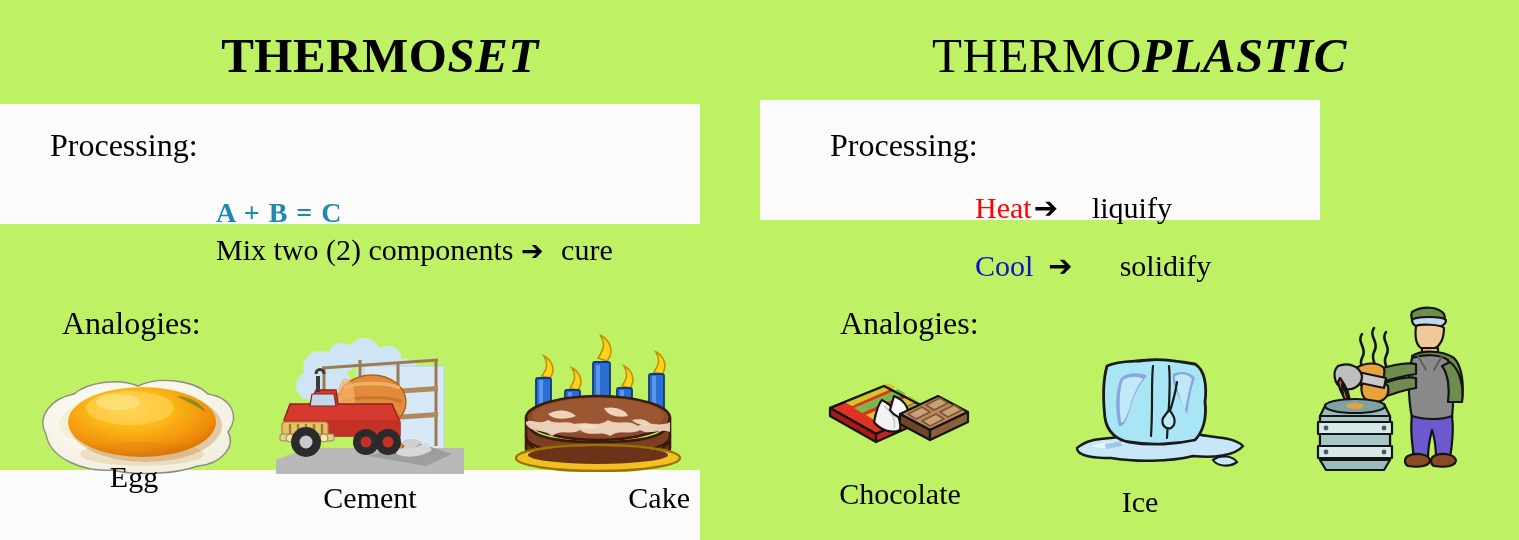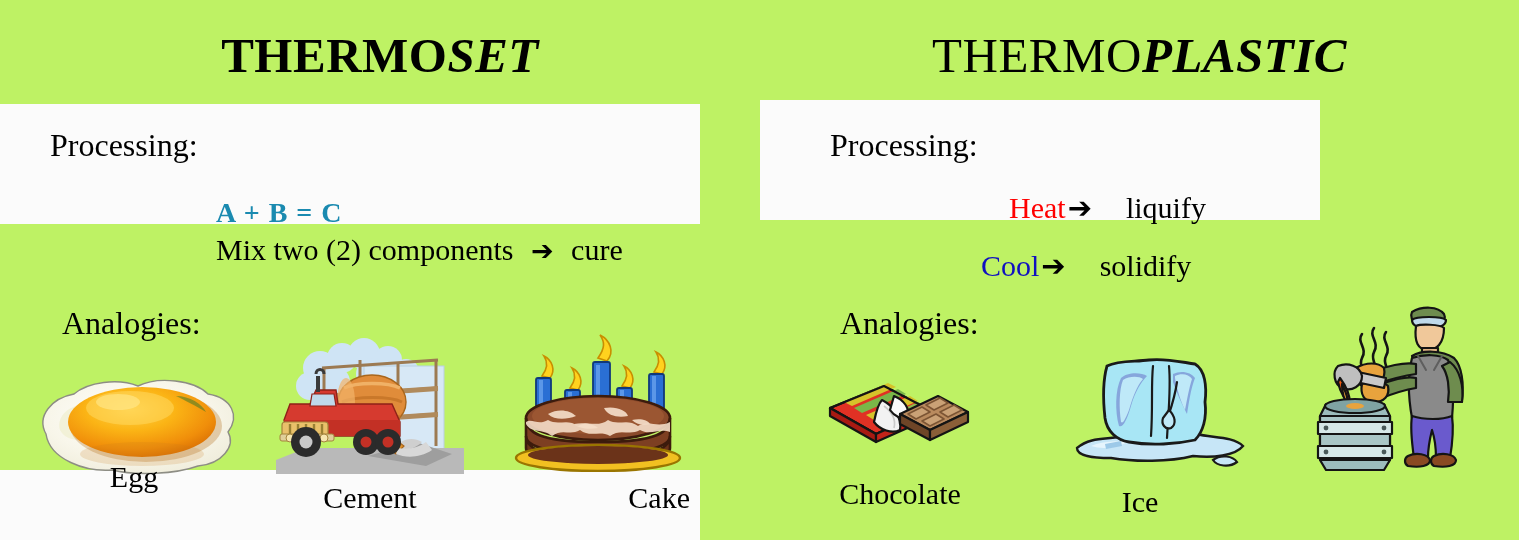--- a/index.html
+++ b/index.html
@@ -78,21 +78,21 @@
 
     <div class="title">
       <span class="upright">THERMO</span><span class="ital">SET</span>
     </div>
 
     <div class="proc-label" style="left:50px;top:128px;">Processing:</div>
 
     <div class="formula" style="left: 216px; top: 198px; color: rgb(26, 138, 176);">A + B = C</div>
 
     <div class="mixline" style="left:216px;top:234px;">
-      <span style="margin-right: 10px;">Mix two (2) components</span>
+      <span style="">Mix two (2) components</span>
       <span class="arrowglyph" style="margin-right: 10px;">➔</span>
       <span>cure</span>
     </div>
 
     <div class="analog-label" style="left:62px;top:306px;">Analogies:</div>
 
     <div class="fig" style="left:26px;top:372px;">
       <svg width="216" height="106" viewBox="0 0 216 106" aria-label="fried egg">
         <defs>
           <radialGradient id="yolkG" cx="42%" cy="32%" r="72%">
@@ -250,27 +250,27 @@
   </div>
 
   <div class="col right">
 
     <div class="title">
       <span class="upright-reg">THERMO</span><span class="ital">PLASTIC</span>
     </div>
 
     <div class="proc-label" style="left:70px;top:128px;">Processing:</div>
 
-    <div class="proc-row" style="left:215px;top:192px;margin-left:34px;">
+    <div class="proc-row" style="left:215px;top:192px;">
       <span class="term heat" style="color: rgb(255, 0, 0);">Heat</span>
       <span class="arrow">➔</span>
       <span class="result">liquify</span>
     </div>
 
-    <div class="proc-row" style="left:221px;top:250px;">
+    <div class="proc-row" style="left:215px;top:250px;gap:13px;">
       <span class="term cool" style="color: rgb(16, 16, 192);">Cool</span>
       <span class="arrow">➔</span>
       <span class="result">solidify</span>
     </div>
 
     <div class="analog-label" style="left:80px;top:306px;">Analogies:</div>
 
     <div class="fig" style="left:62px;top:372px;">
       <svg width="150" height="96" viewBox="0 0 150 96" aria-label="chocolate bar in opened wrapper">
         <g stroke="#141414" stroke-width="2.2" stroke-linejoin="round">

